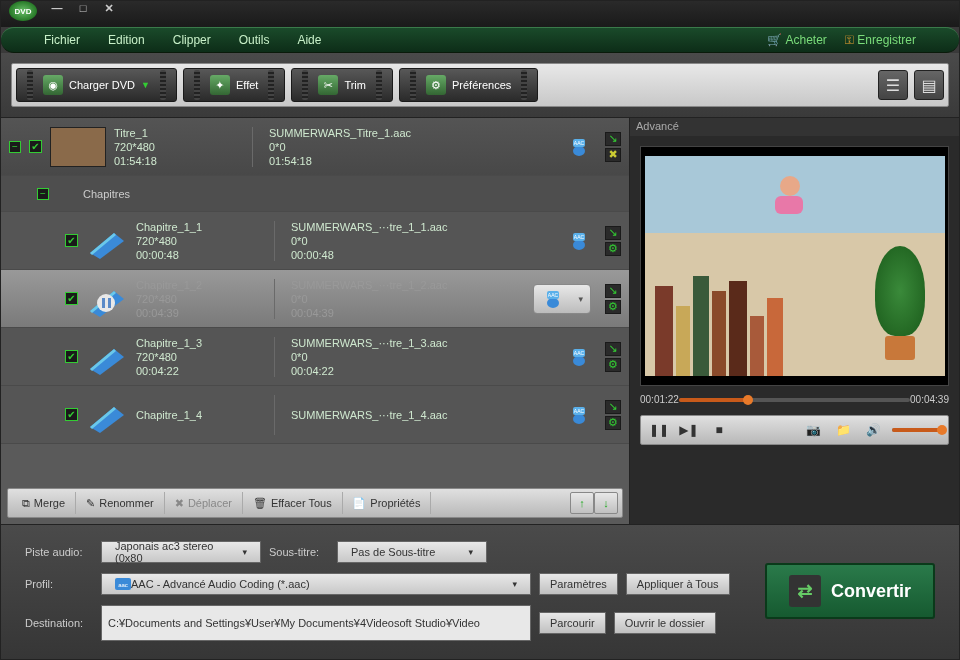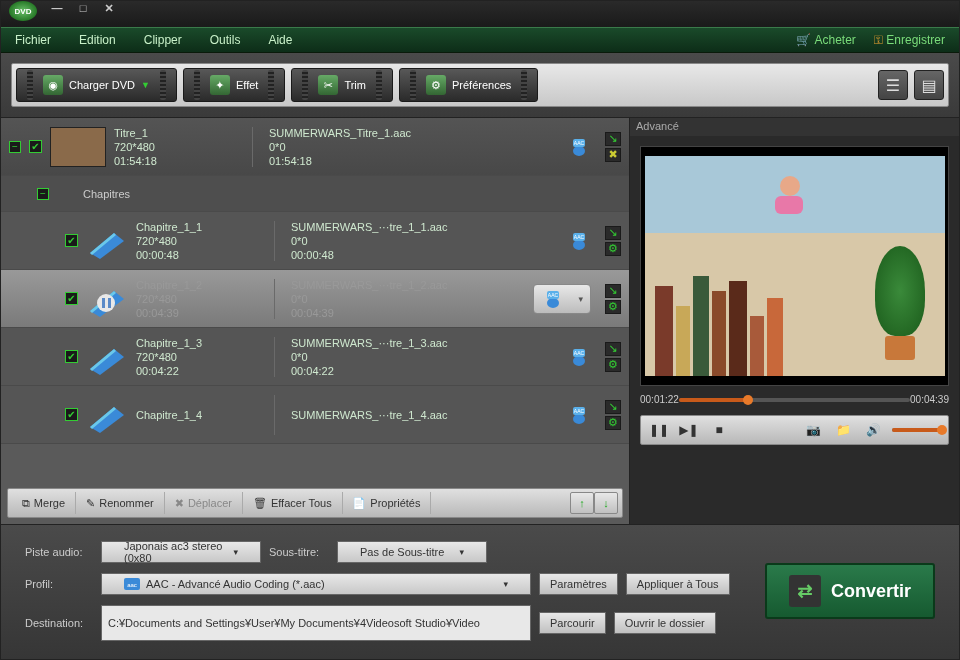--- a/index.html
+++ b/index.html
@@ -7,21 +7,21 @@
 .window { width: 960px; height: 660px; background: #3a3a3a; border: 1px solid #222; display: flex; flex-direction: column; }
 
 
 .titlebar { height: 26px; background: linear-gradient(#2a2a2a,#1a1a1a); display: flex; align-items: flex-start; padding: 0 8px; color: #ddd; }
 .logo-dvd { width: 28px; height: 20px; background: radial-gradient(#6ac06a,#0a5a0a); border-radius: 50%; margin-right: 12px; display:flex;align-items:center;justify-content:center;font-size:8px;font-weight:bold;color:#fff;}
 .title-text { flex:1; font-size: 12px; }
 .win-controls { display:flex; gap:10px; }
 .win-btn { width:16px;height:14px;display:flex;align-items:center;justify-content:center;cursor:pointer;color:#ccc;font-weight:bold;}
 
 
-.menubar { height: 26px; background: linear-gradient(#1a4a2a,#0d2d18); border-top:1px solid #3a7a4a; border-bottom:1px solid #0a1a0a; display:flex; align-items:center; padding:0 14px; gap:28px; color:#c8f0c8; font-size:12px;}
+.menubar { height: 26px; background: linear-gradient(#1a4a2a,#0d2d18); border-top:1px solid #3a7a4a; border-bottom:1px solid #0a1a0a; display:flex; align-items:center; padding:0 43px; gap:28px; color:#c8f0c8; font-size:12px;border-radius:13px;}
 .menubar .spacer { flex:1; }
 .menu-item { cursor:pointer; }
 .menu-right { display:flex; gap:18px; align-items:center; color:#7adc7a; }
 .menu-right .ico { font-size:12px; }
 .key-ico { color:#e8a030; }
 
 
 .toolbar-wrap { padding:10px; background:linear-gradient(#4a4a4a,#3a3a3a); border-bottom:1px solid #222;}
 .toolbar { height:44px; background:linear-gradient(#e8e8e8,#c8c8c8); border:1px solid #888; border-radius:2px; display:flex; align-items:center; padding:4px; gap:6px;}
 .tool-btn { height:34px; background:linear-gradient(#585858,#2a2a2a); border:1px solid #1a1a1a; border-radius:3px; display:flex; align-items:center; padding:0 10px; gap:6px; color:#fff; font-size:11px; cursor:pointer; position:relative;}
@@ -83,21 +83,21 @@
 .pctrl { width:24px;height:20px;display:flex;align-items:center;justify-content:center;cursor:pointer;color:#333;font-size:12px;}
 .vol-track { width:50px;height:4px;background:#888;border-radius:2px;position:relative;}
 .vol-fill { width:100%;height:4px;background:#c85a1a;border-radius:2px;position:relative;}
 .vol-thumb { width:10px;height:10px;background:#e87a2a;border-radius:50%;position:absolute;right:-5px;top:-3px;}
 
 
 .bottom { background:linear-gradient(#4a4a4a,#363636);padding:16px 24px 18px;display:flex;gap:24px;align-items:center;border-top:1px solid #222;}
 .form-col { flex:1;display:flex;flex-direction:column;gap:10px;}
 .form-row { display:flex;align-items:center;gap:8px;font-size:11px;color:#ccc;}
 .label { width:68px;text-align:left;}
-.combo { height:22px;background:linear-gradient(#e8e8e8,#c8c8c8);border:1px solid #666;display:flex;align-items:center;padding:0 22px;color:#333;cursor:pointer;position:relative;}
+.combo { height:22px;background:linear-gradient(#e8e8e8,#c8c8c8);border:1px solid #666;display:flex;align-items:center;padding:0 13px;color:#333;cursor:pointer;position:relative;}
 .combo .caret { margin-left:auto;font-size:9px;}
 .text-field { height:36px;background:#e8e8e8;border:1px solid #666;color:#333;padding:0 6px;display:flex;align-items:center;overflow:hidden;white-space:nowrap;}
 .btn { height:22px;background:linear-gradient(#e8e8e8,#c0c0c0);border:1px solid #666;padding:0 10px;color:#333;cursor:pointer;display:flex;align-items:center;font-size:11px;}
 .convert-btn { width:170px;height:56px;background:linear-gradient(#2a7a4a,#165a30);border:2px solid #0a3a1a;border-radius:3px;display:flex;align-items:center;justify-content:center;gap:10px;cursor:pointer;color:#fff;font-size:18px;font-weight:bold;}
 .convert-ico { width:32px;height:32px;background:#333;border-radius:3px;display:flex;align-items:center;justify-content:center;color:#6c6;font-size:18px;}
 
 
 .green-caret { color:#3c3;font-size:9px;}
 </style>
 </head>
@@ -417,21 +417,21 @@
             <span class="caret">▾</span>
           </div>
       </div>
       <div class="form-row">
         <div class="label">Profil:</div>
         <div class="combo" style="width:430px">
           <svg width="16" height="12">
               <rect width="16" height="12" rx="2" fill="#3a8ad8"></rect>
               <text x="8" y="9" font-size="6" text-anchor="middle" fill="#fff">aac</text>
             </svg>
-          <span style="margin-left:6px">AAC - Advancé Audio Coding (*.aac)</span>
+          <span style="">AAC - Advancé Audio Coding (*.aac)</span>
             <span class="caret">▾</span>
         </div>
         <div class="btn">Paramètres</div>
         <div class="btn">Appliquer à Tous</div>
       </div>
       <div class="form-row">
         <div class="label">Destination:</div>
         <div class="text-field" style="width:430px">C:¥Documents and Settings¥User¥My Documents¥4Videosoft Studio¥Video</div>
         <div class="btn">Parcourir</div>
         <div class="btn">Ouvrir le dossier</div>

